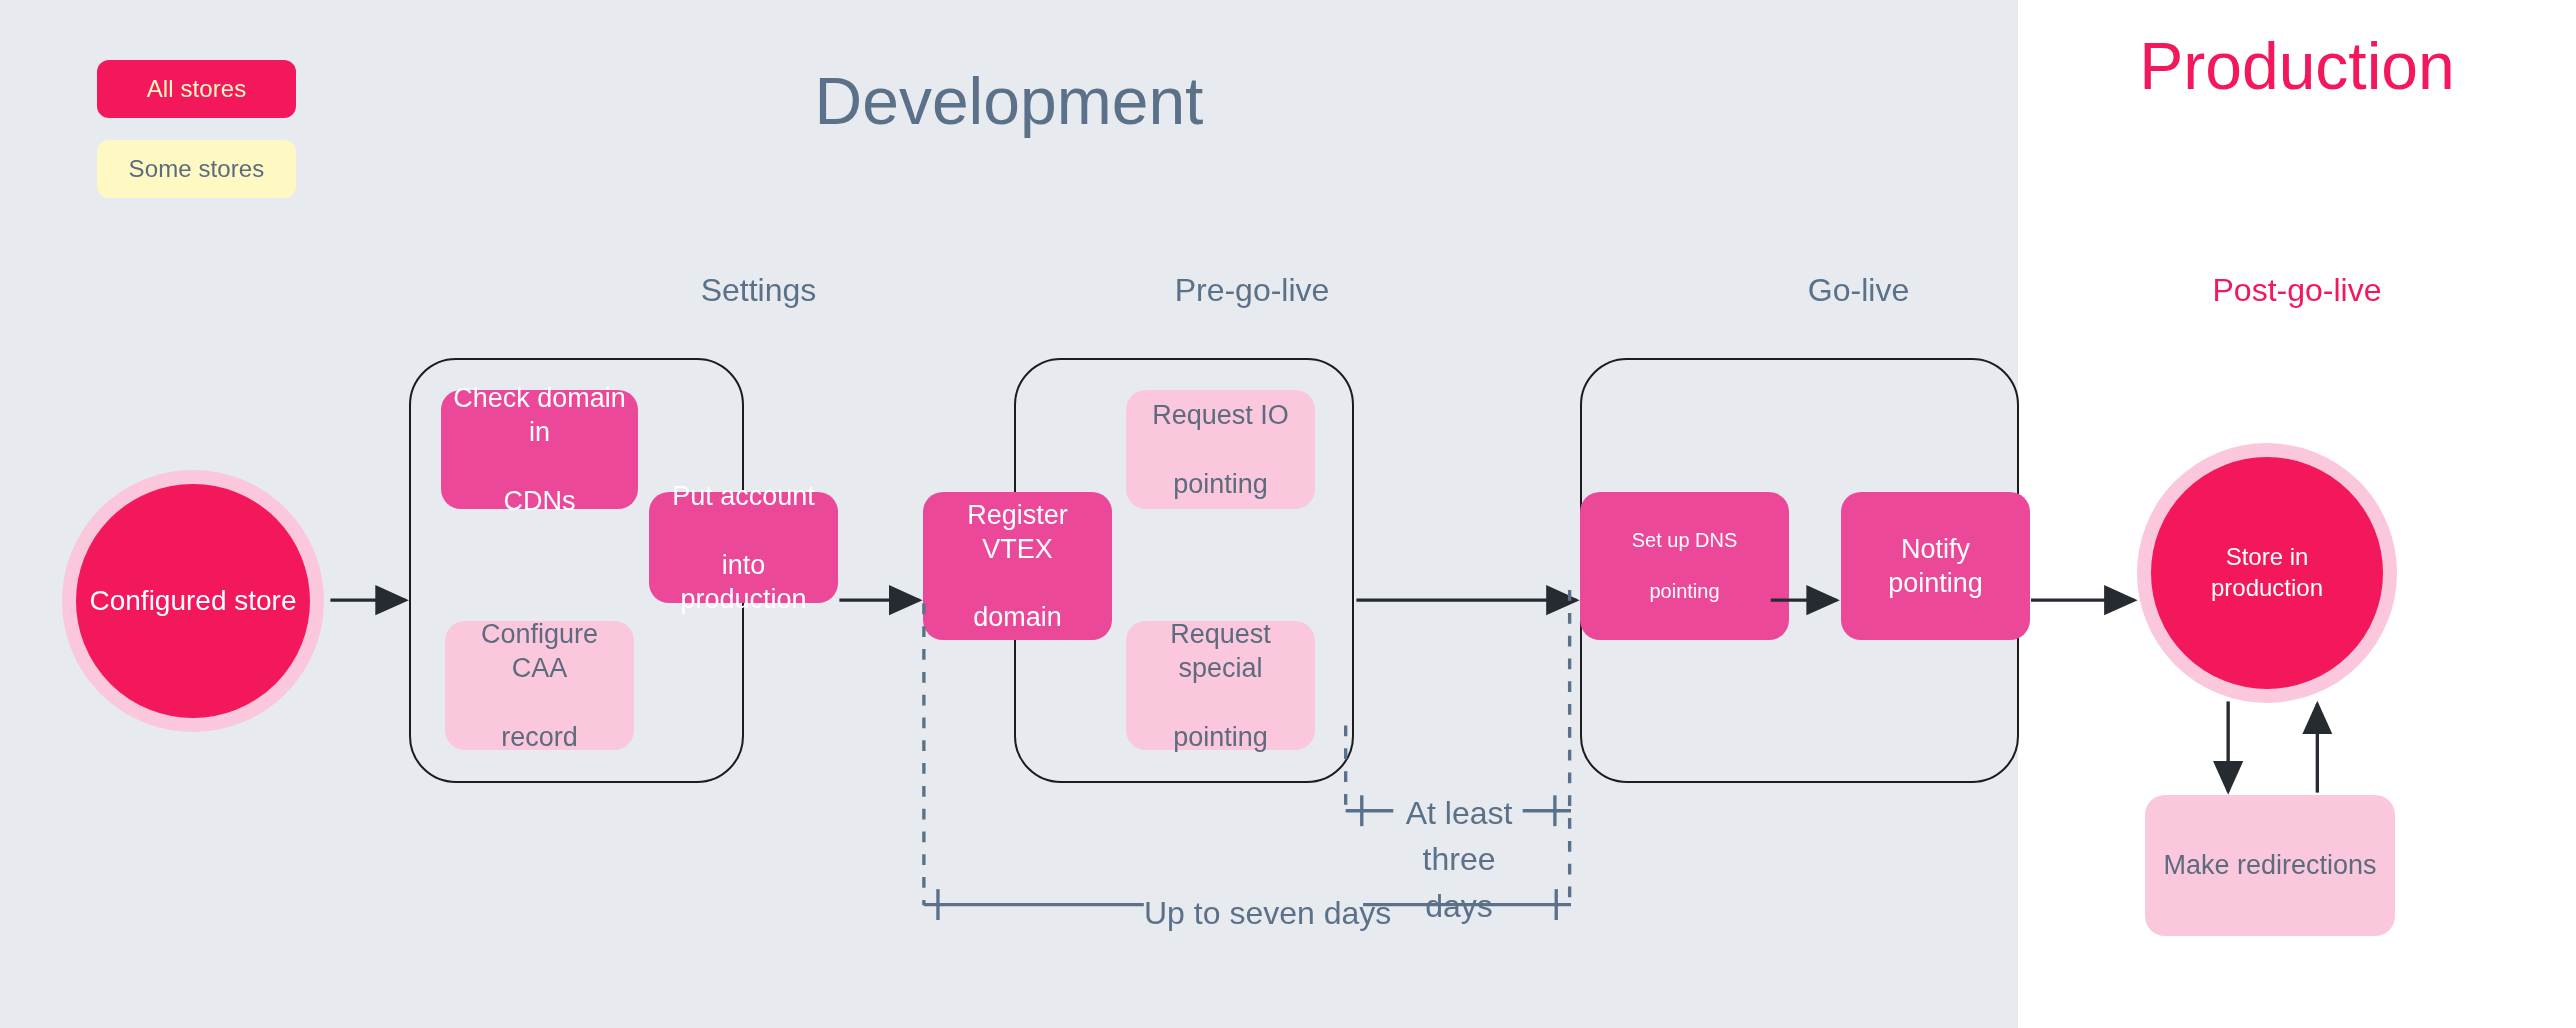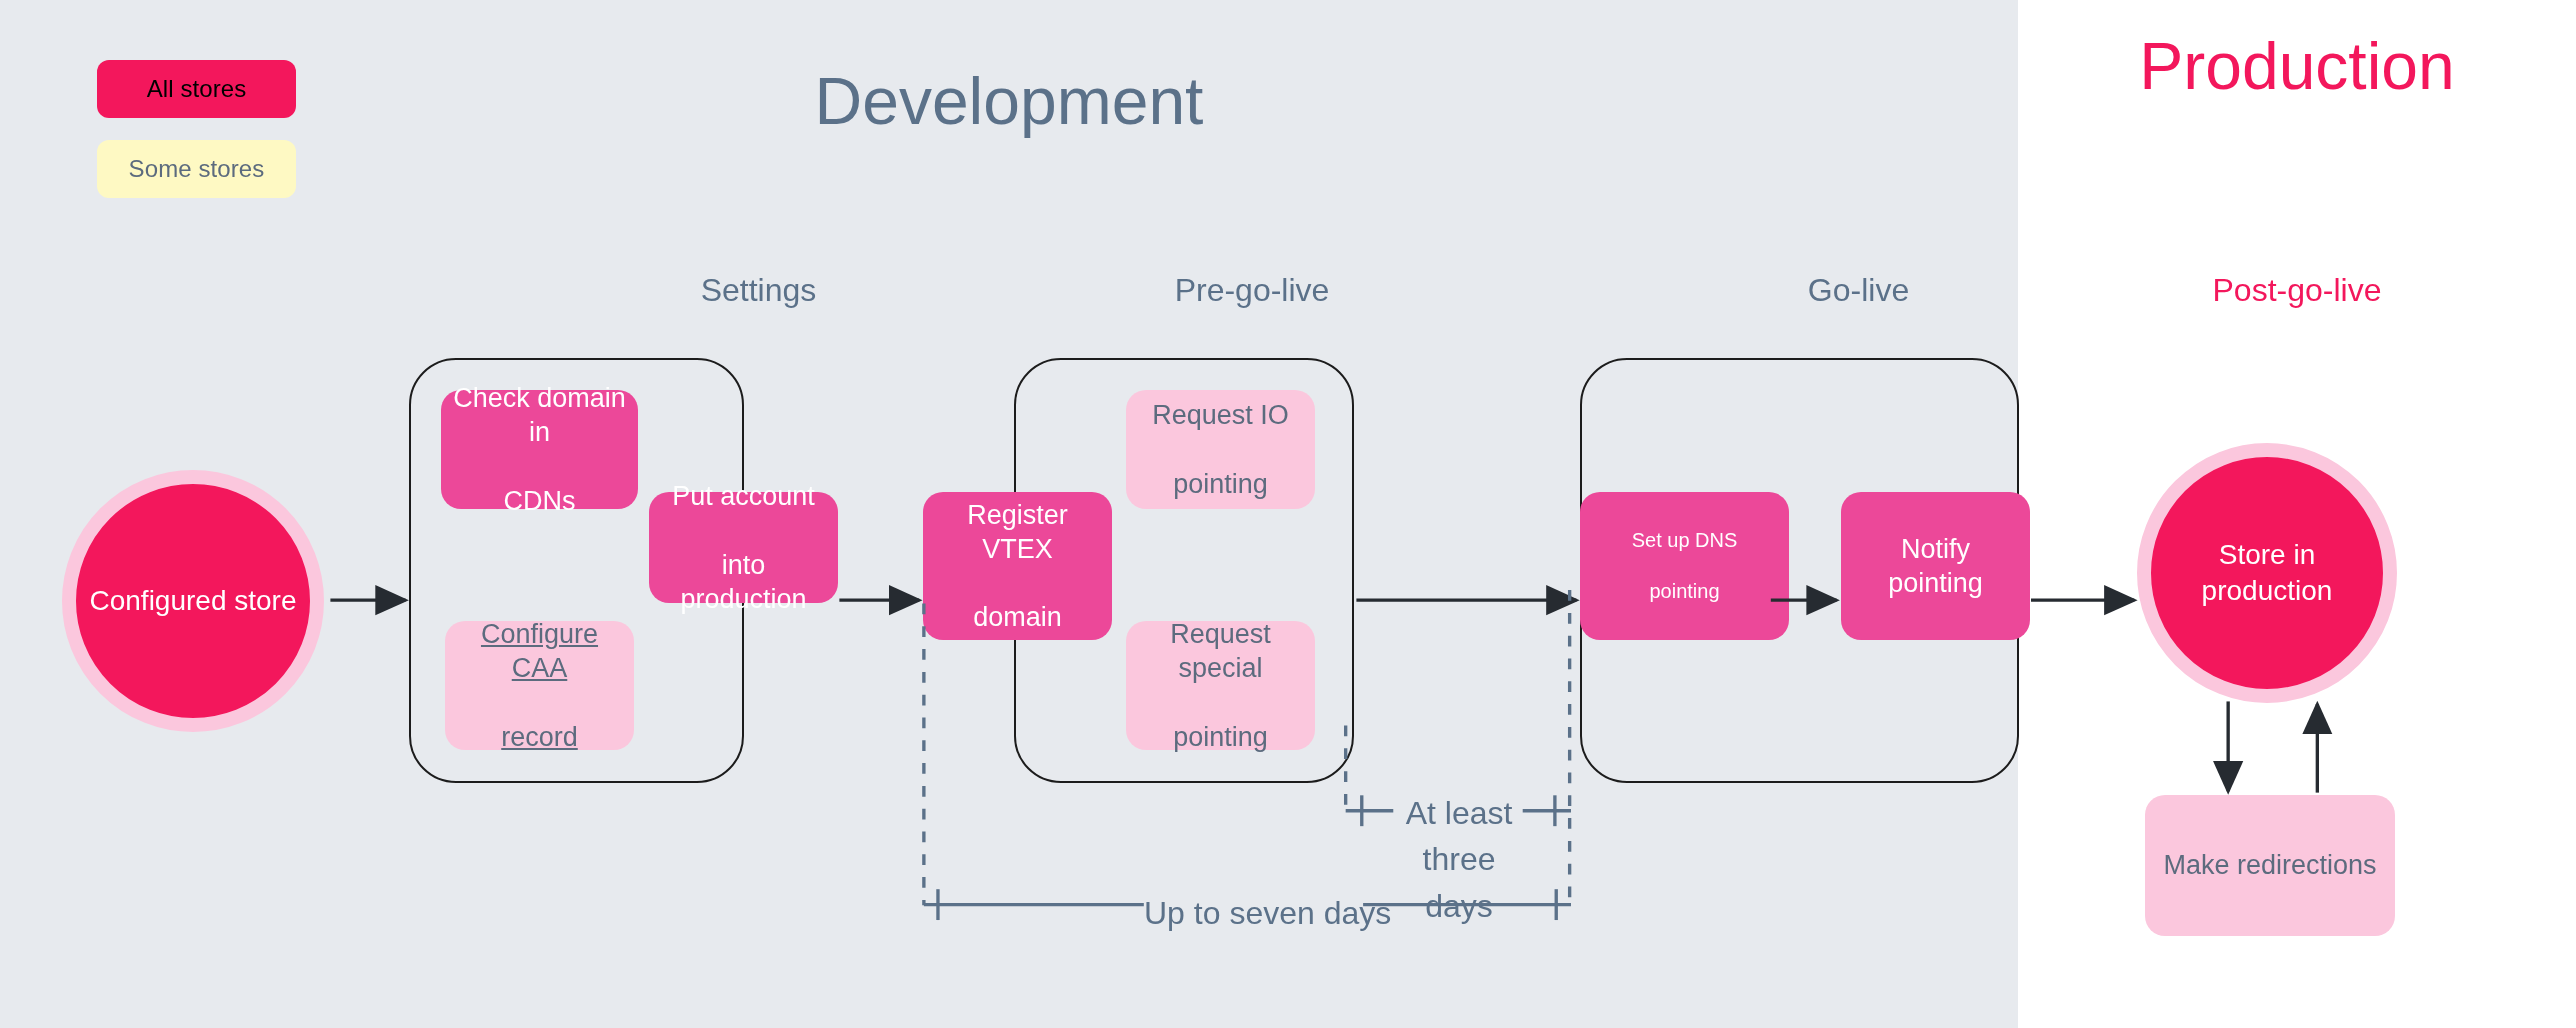--- a/index.html
+++ b/index.html
@@ -23,21 +23,21 @@
   }
 
   
   .legend{position:absolute;left:97px;top:60px;}
   .chip{
     width:199px;height:58px;border-radius:12px;
     display:flex;align-items:center;justify-content:center;
     font-size:24px;letter-spacing:0.1px;
     box-sizing:border-box;
   }
-  .chip-all{background:#f3175c;color:#000000;}
+  .chip-all{background:#f3175c;color:#fef9c3;}
   .chip-some{background:#fef9c3;color:#5c6b7e;margin-top:21.5px;}
 
   
   .title{
     position:absolute;font-weight:400;white-space:nowrap;
   }
   .title-dev{
     left:0;top:28px;width:2018px;text-align:center;
     font-size:66px;color:#5b7189;margin-top:35px;
   }
@@ -116,35 +116,35 @@
   <div class="stage-label pink" style="left:2018px;top:272px;width:558px;">Post-go-live</div>
 
   <div class="group-box" style="left:409px;top:358px;width:335px;height:425px;"></div>
   <div class="group-box" style="left:1014px;top:358px;width:340px;height:425px;"></div>
   <div class="group-box" style="left:1580px;top:358px;width:439px;height:425px;"></div>
 
   <div class="circle" style="left:62px;top:470px;width:262px;height:262px;font-size:28px;">
     <span>Configured store</span>
   </div>
 
-  <div class="circle" style="left:2137px;top:443px;width:260px;height:260px;font-size:28px;">
+  <div class="circle" style="left:2137px;top:443px;width:260px;height:260px;font-size:24px;">
     <span>
       <span>Store in</span><br>
       <span>production</span>
     </span>
   </div>
 
   <div class="node solid" style="left:441px;top:390px;width:197px;height:119px;font-size:27px;">
     <span>
       <span>Check domain in</span><br>
       <span>CDNs</span>
     </span>
   </div>
 
-  <div class="node soft" style="left:445px;top:621px;width:189px;height:129px;font-size:27px;text-decoration:underline;">
+  <div class="node soft" style="left:445px;top:621px;width:189px;height:129px;font-size:27px;">
     <span>
       <span>Configure CAA</span><br>
       <span>record</span>
     </span>
   </div>
 
   <div class="node solid" style="left:649px;top:492px;width:189px;height:111px;font-size:27px;">
     <span>
       <span>Put account</span><br>
       <span>into production</span>

